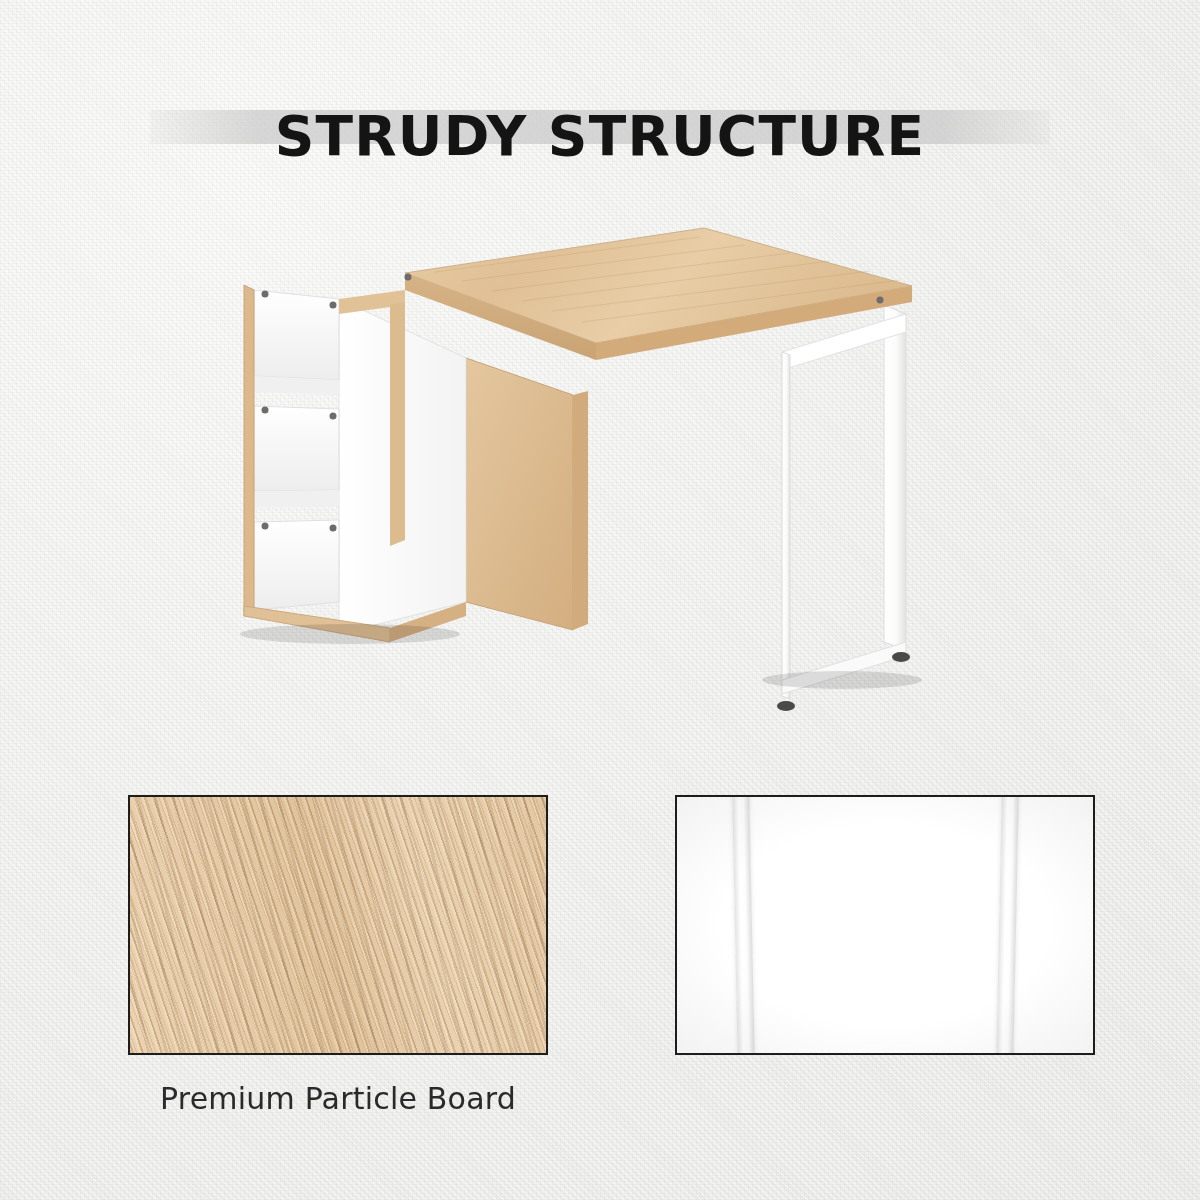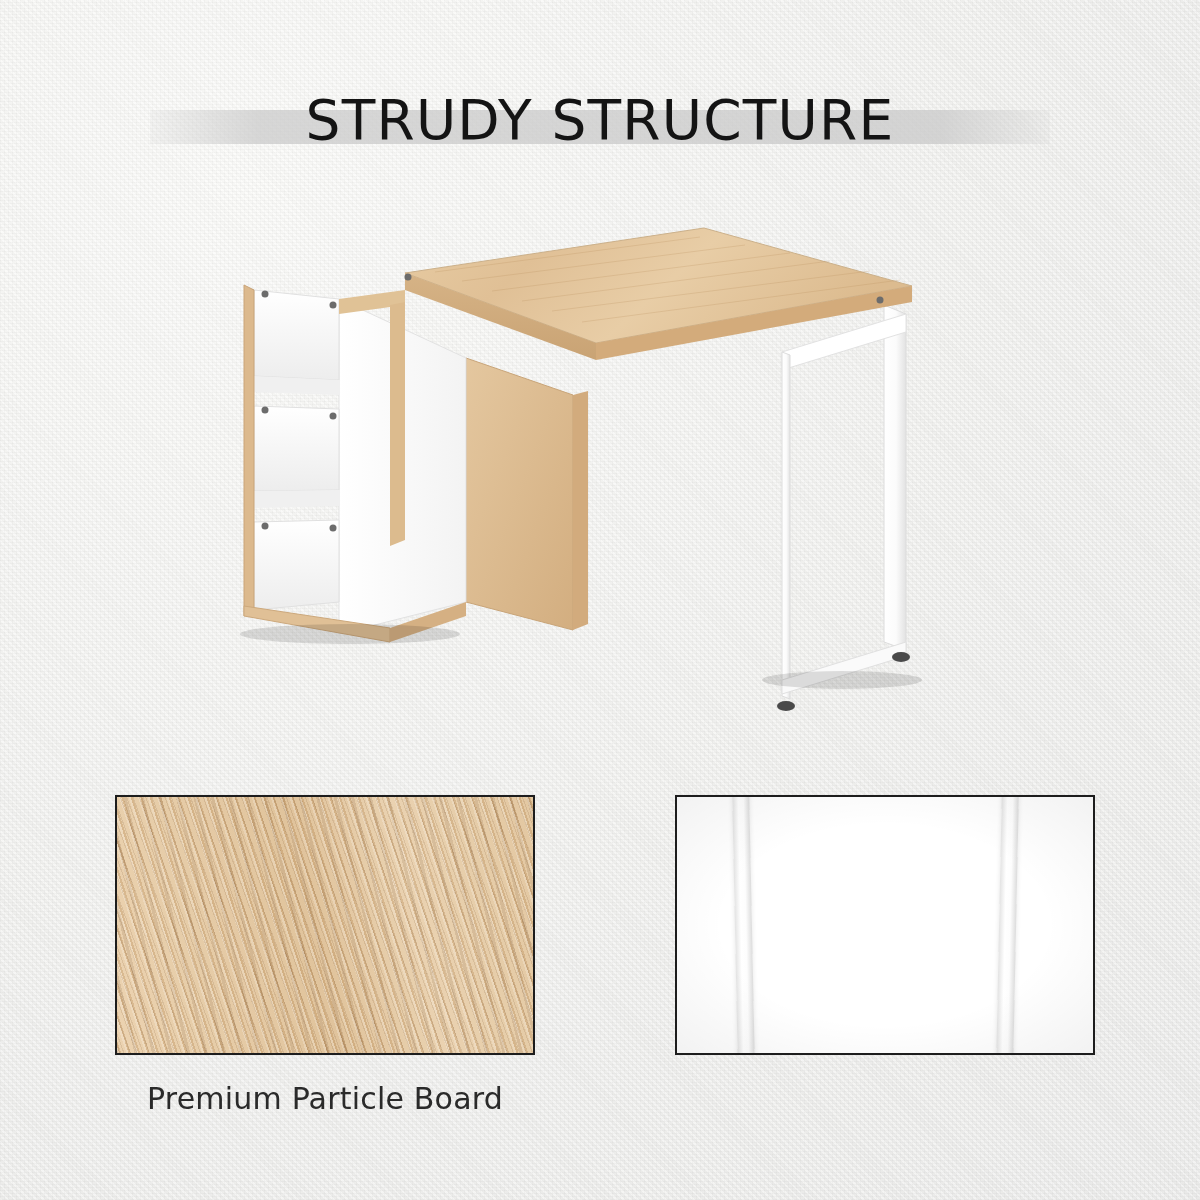--- a/index.html
+++ b/index.html
@@ -45,26 +45,26 @@
   .title-band {
     position: absolute;
     top: 22px;
     left: 150px;
     width: 900px;
     height: 34px;
     background: linear-gradient(90deg, rgba(205,205,205,0.15) 0%, rgba(203,203,203,0.75) 12%, rgba(203,203,203,0.78) 88%, rgba(205,205,205,0.15) 100%);
   }
   .title-text {
     position: absolute;
-    top: 0;
+    top: 16px;
     left: 0;
     width: 1200px;
     text-align: center;
     font-size: 55px;
-    font-weight: normal;
+    font-weight: bold;
     letter-spacing: 1.2px;
     color: #141414;
     font-family: "DejaVu Sans", sans-serif;
   }
 
   
   .hero {
     position: absolute;
     top: 210px;
     left: 230px;
@@ -78,21 +78,21 @@
     position: absolute;
     top: 795px;
     left: 0;
     width: 1200px;
     height: 360px;
   }
   .feature {
     position: absolute;
     width: 420px;
   }
-  .feature.left  { left: 115px; }
+  .feature.left  { left: 128px; }
   .feature.right { left: 675px; }
 
   .swatch {
     width: 420px;
     height: 260px;
     border: 2px solid #1d1d1d;
     box-sizing: border-box;
     overflow: hidden;
     position: relative;
   }

